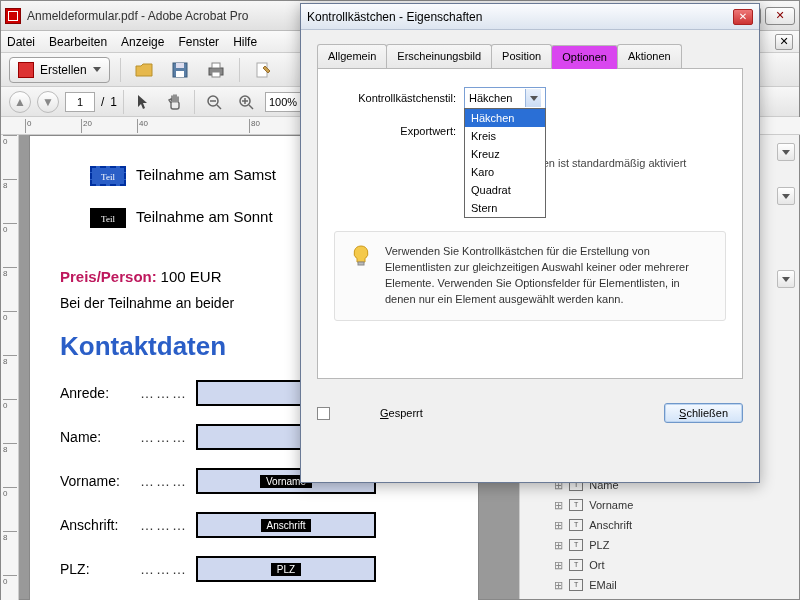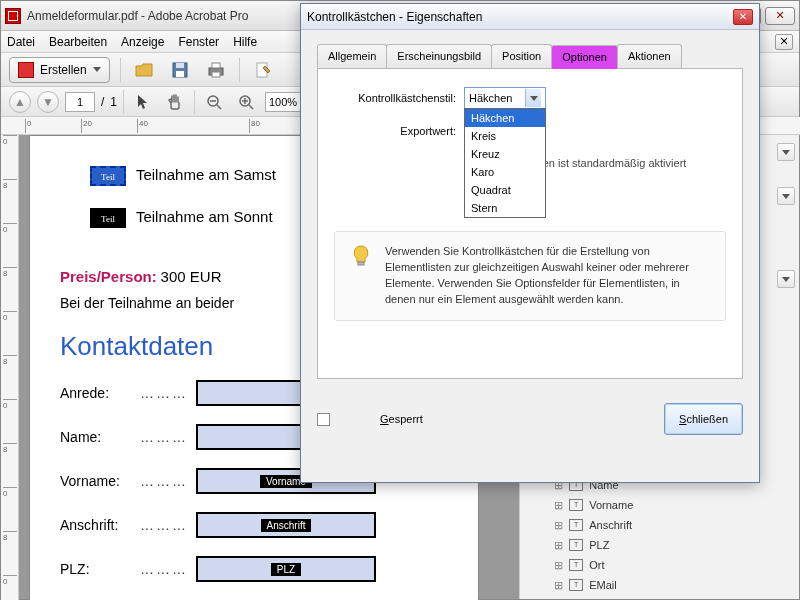--- a/index.html
+++ b/index.html
@@ -38,21 +38,21 @@
 .ruler-v { position:absolute; left:0; top:134px; width:18px; height:466px; background:#f5f5f5; border-right:1px solid #ccc; font-size:8px; color:#666;}
 .ruler-v div{position:absolute;left:2px;border-top:1px solid #999;width:14px;padding-top:1px;}
 
 .doc-area{position:absolute; left:18px; top:134px; right:0; bottom:0; background:#999;}
 .page{position:absolute; left:10px; top:0; width:450px; height:500px; background:#fff; border:1px solid #888; padding:20px 30px; font-size:14px;}
 .chk-field{display:inline-block;width:36px;height:20px;text-align:center;line-height:18px;color:#fff;font-size:9px;margin-right:6px;font-family:Liberation Serif, serif;}
 .chk-blue{background:#2a5ec7;border:2px dashed #0030a0;}
 .chk-black{background:#000;border:2px solid #000;}
 .page .line{margin:10px 0;}
 .price-lbl{color:#be185d;font-weight:bold;font-size:15px;}
-.kontakt-h{color:#2a5ec7;font-size:26px;font-weight:normal;margin-top:20px;}
+.kontakt-h{color:#2a5ec7;font-size:26px;font-weight:bold;margin-top:20px;}
 .form-row{display:flex;align-items:center;margin-top:18px;font-size:14px;}
 .form-row .lab{min-width:80px;}
 .form-row .dots{letter-spacing:2px;color:#333;}
 .form-field{border:2px solid #000;background:#cfd8ef;height:26px;min-width:180px;margin-left:8px;position:relative;display:flex;align-items:center;justify-content:center;}
 .form-field .tag{background:#000;color:#fff;font-size:10px;padding:1px 6px;}
 
 .fields-panel{position:absolute;right:0;top:134px;width:280px;bottom:0;background:#f2f2f2;border-left:1px solid #ccc;}
 .fields-list{position:absolute;left:8px;top:340px;right:8px;font-size:11px;color:#333;}
 .fields-list .it{display:flex;align-items:center;height:20px;gap:6px;padding-left:26px;}
 .fields-list .it .fic{width:14px;height:12px;border:1px solid #777;font-size:7px;text-align:center;line-height:10px;color:#555;}
@@ -73,21 +73,21 @@
 .combo-btn{width:82px;height:22px;border:1px solid #7a9fd4;background:#fff;display:flex;align-items:center;padding:0 4px;font-size:11px;justify-content:space-between;}
 .combo-btn .ar{width:16px;height:18px;background:linear-gradient(#eaf1fb,#cadcf5);border-left:1px solid #9ab6de;display:flex;align-items:center;justify-content:center;}
 .ddlist{position:absolute;left:0;top:21px;width:82px;border:1px solid #666;background:#fff;z-index:10;font-size:11px;}
 .ddlist .opt{padding:3px 6px;}
 .ddlist .opt.sel{background:#2a6fd6;color:#fff;}
 .export-input{width:80px;height:20px;border:1px solid #aaa;background:#fff;}
 .hint-box{border:1px solid #e0e0e0;background:#fbfbfb;border-radius:3px;padding:12px 14px;display:flex;gap:12px;font-size:11px;color:#333;margin-top:90px;}
 .bulb{width:24px;height:24px;flex-shrink:0;}
 .dlg-foot{display:flex;align-items:center;padding:10px 16px;font-size:11px;gap:45px;}
 .dlg-foot .chk{width:13px;height:13px;border:1px solid #888;background:#fff;margin-right:5px;}
-.close-btn{margin-left:auto;height:32px;padding:0 14px;border:1px solid #6f97c9;border-radius:3px;background:linear-gradient(#f4f9ff,#d3e4f8);font-size:11px;box-shadow:0 0 0 1px #bcd4f0 inset;}
+.close-btn{margin-left:auto;height:20px;padding:0 14px;border:1px solid #6f97c9;border-radius:3px;background:linear-gradient(#f4f9ff,#d3e4f8);font-size:11px;box-shadow:0 0 0 1px #bcd4f0 inset;}
 .std-txt{font-size:11px;color:#444;position:absolute; left:210px; top:88px; }
 .u{text-decoration:underline;}
 </style>
 </head>
 <body>
 
 <div class="win-frame main-win">
   <div class="titlebar">
     <div class="app-icon"></div>
     <div class="title">Anmeldeformular.pdf - Adobe Acrobat Pro</div>
@@ -207,21 +207,21 @@
       <div class="line" style="margin-left:30px;">
         <span class="chk-field chk-blue">Teil</span>
         <span style="font-size:15px;">Teilnahme am Samst</span>
       </div>
       <div class="line" style="margin-left:30px;margin-top:22px;">
         <span class="chk-field chk-black">Teil</span>
         <span style="font-size:15px;">Teilnahme am Sonnt</span>
       </div>
       <div class="line" style="margin-top:40px;">
         <span class="price-lbl">Preis/Person:</span>
-        <span style="font-size:15px;">300 EUR</span>
+        <span style="font-size:15px;">100 EUR</span>
       </div>
       <div style="font-size:14px;margin-top:4px;">Bei der Teilnahme an beider</div>
       <div class="kontakt-h">Kontaktdaten</div>
       <div id="formRows">
           <div class="form-row">
             <span class="lab">Anrede:</span>
             <span class="dots">………</span>
             <div class="form-field"></div>
           </div>
           <div class="form-row">

